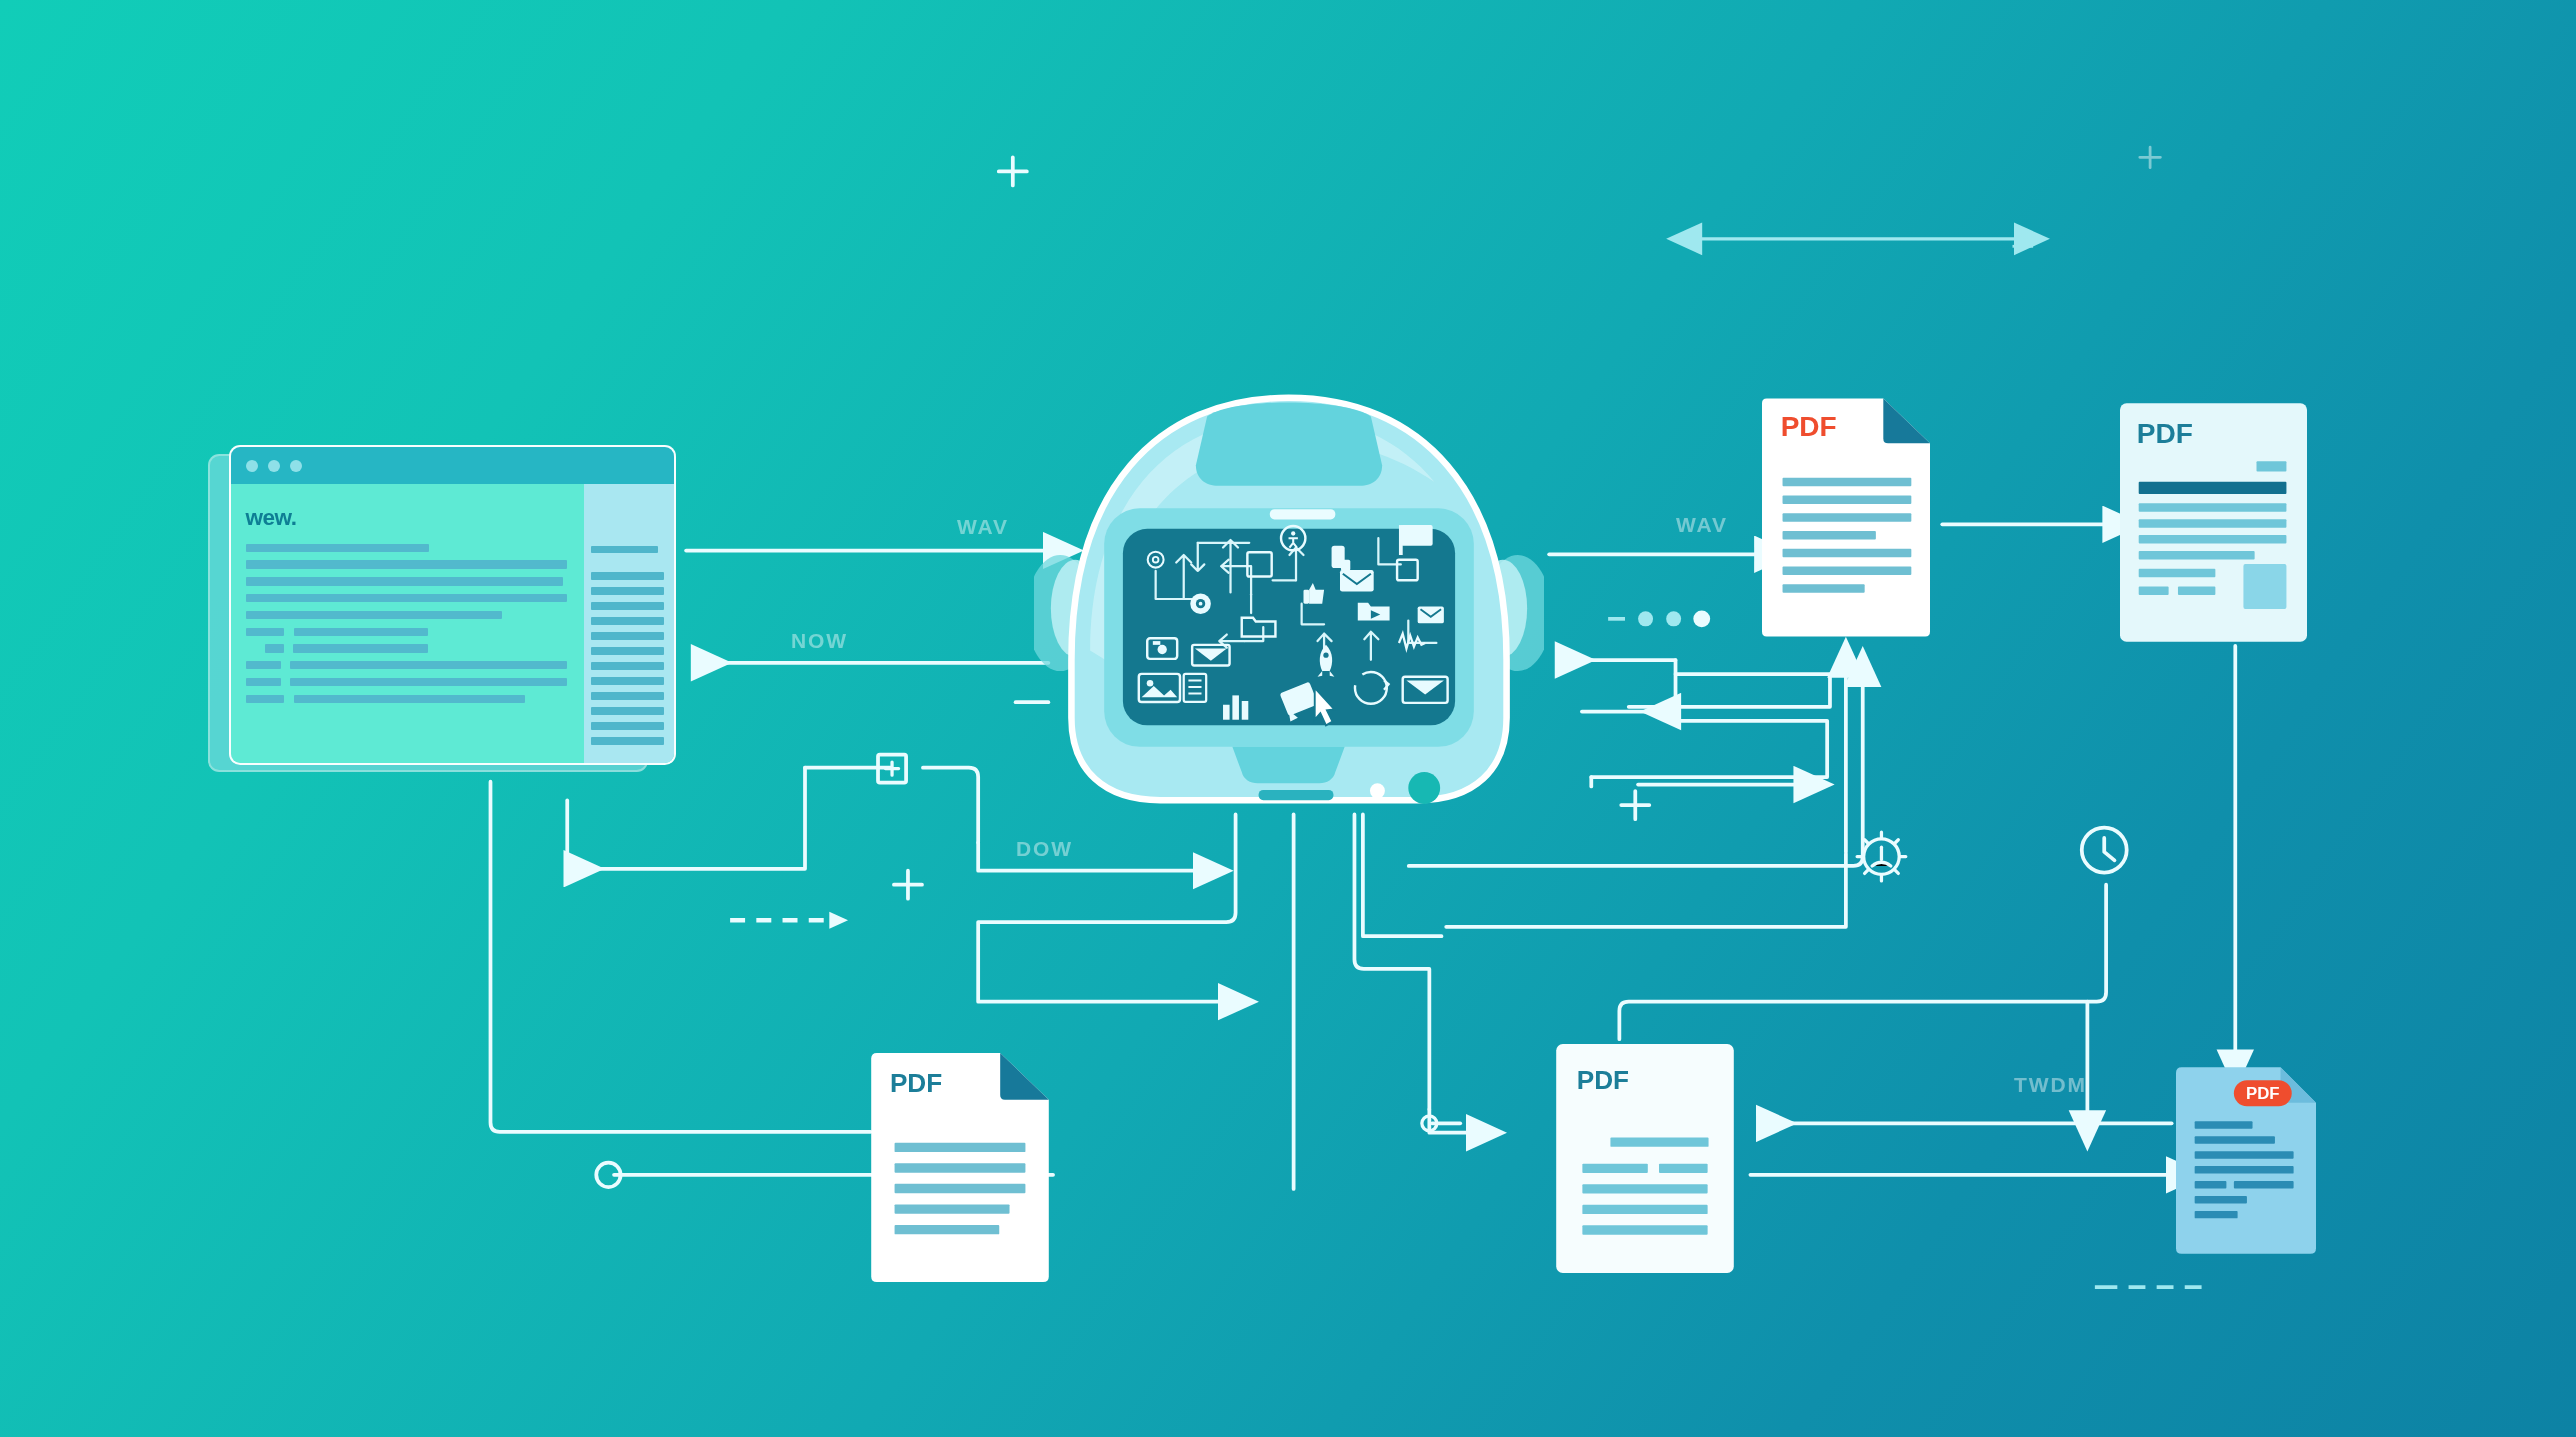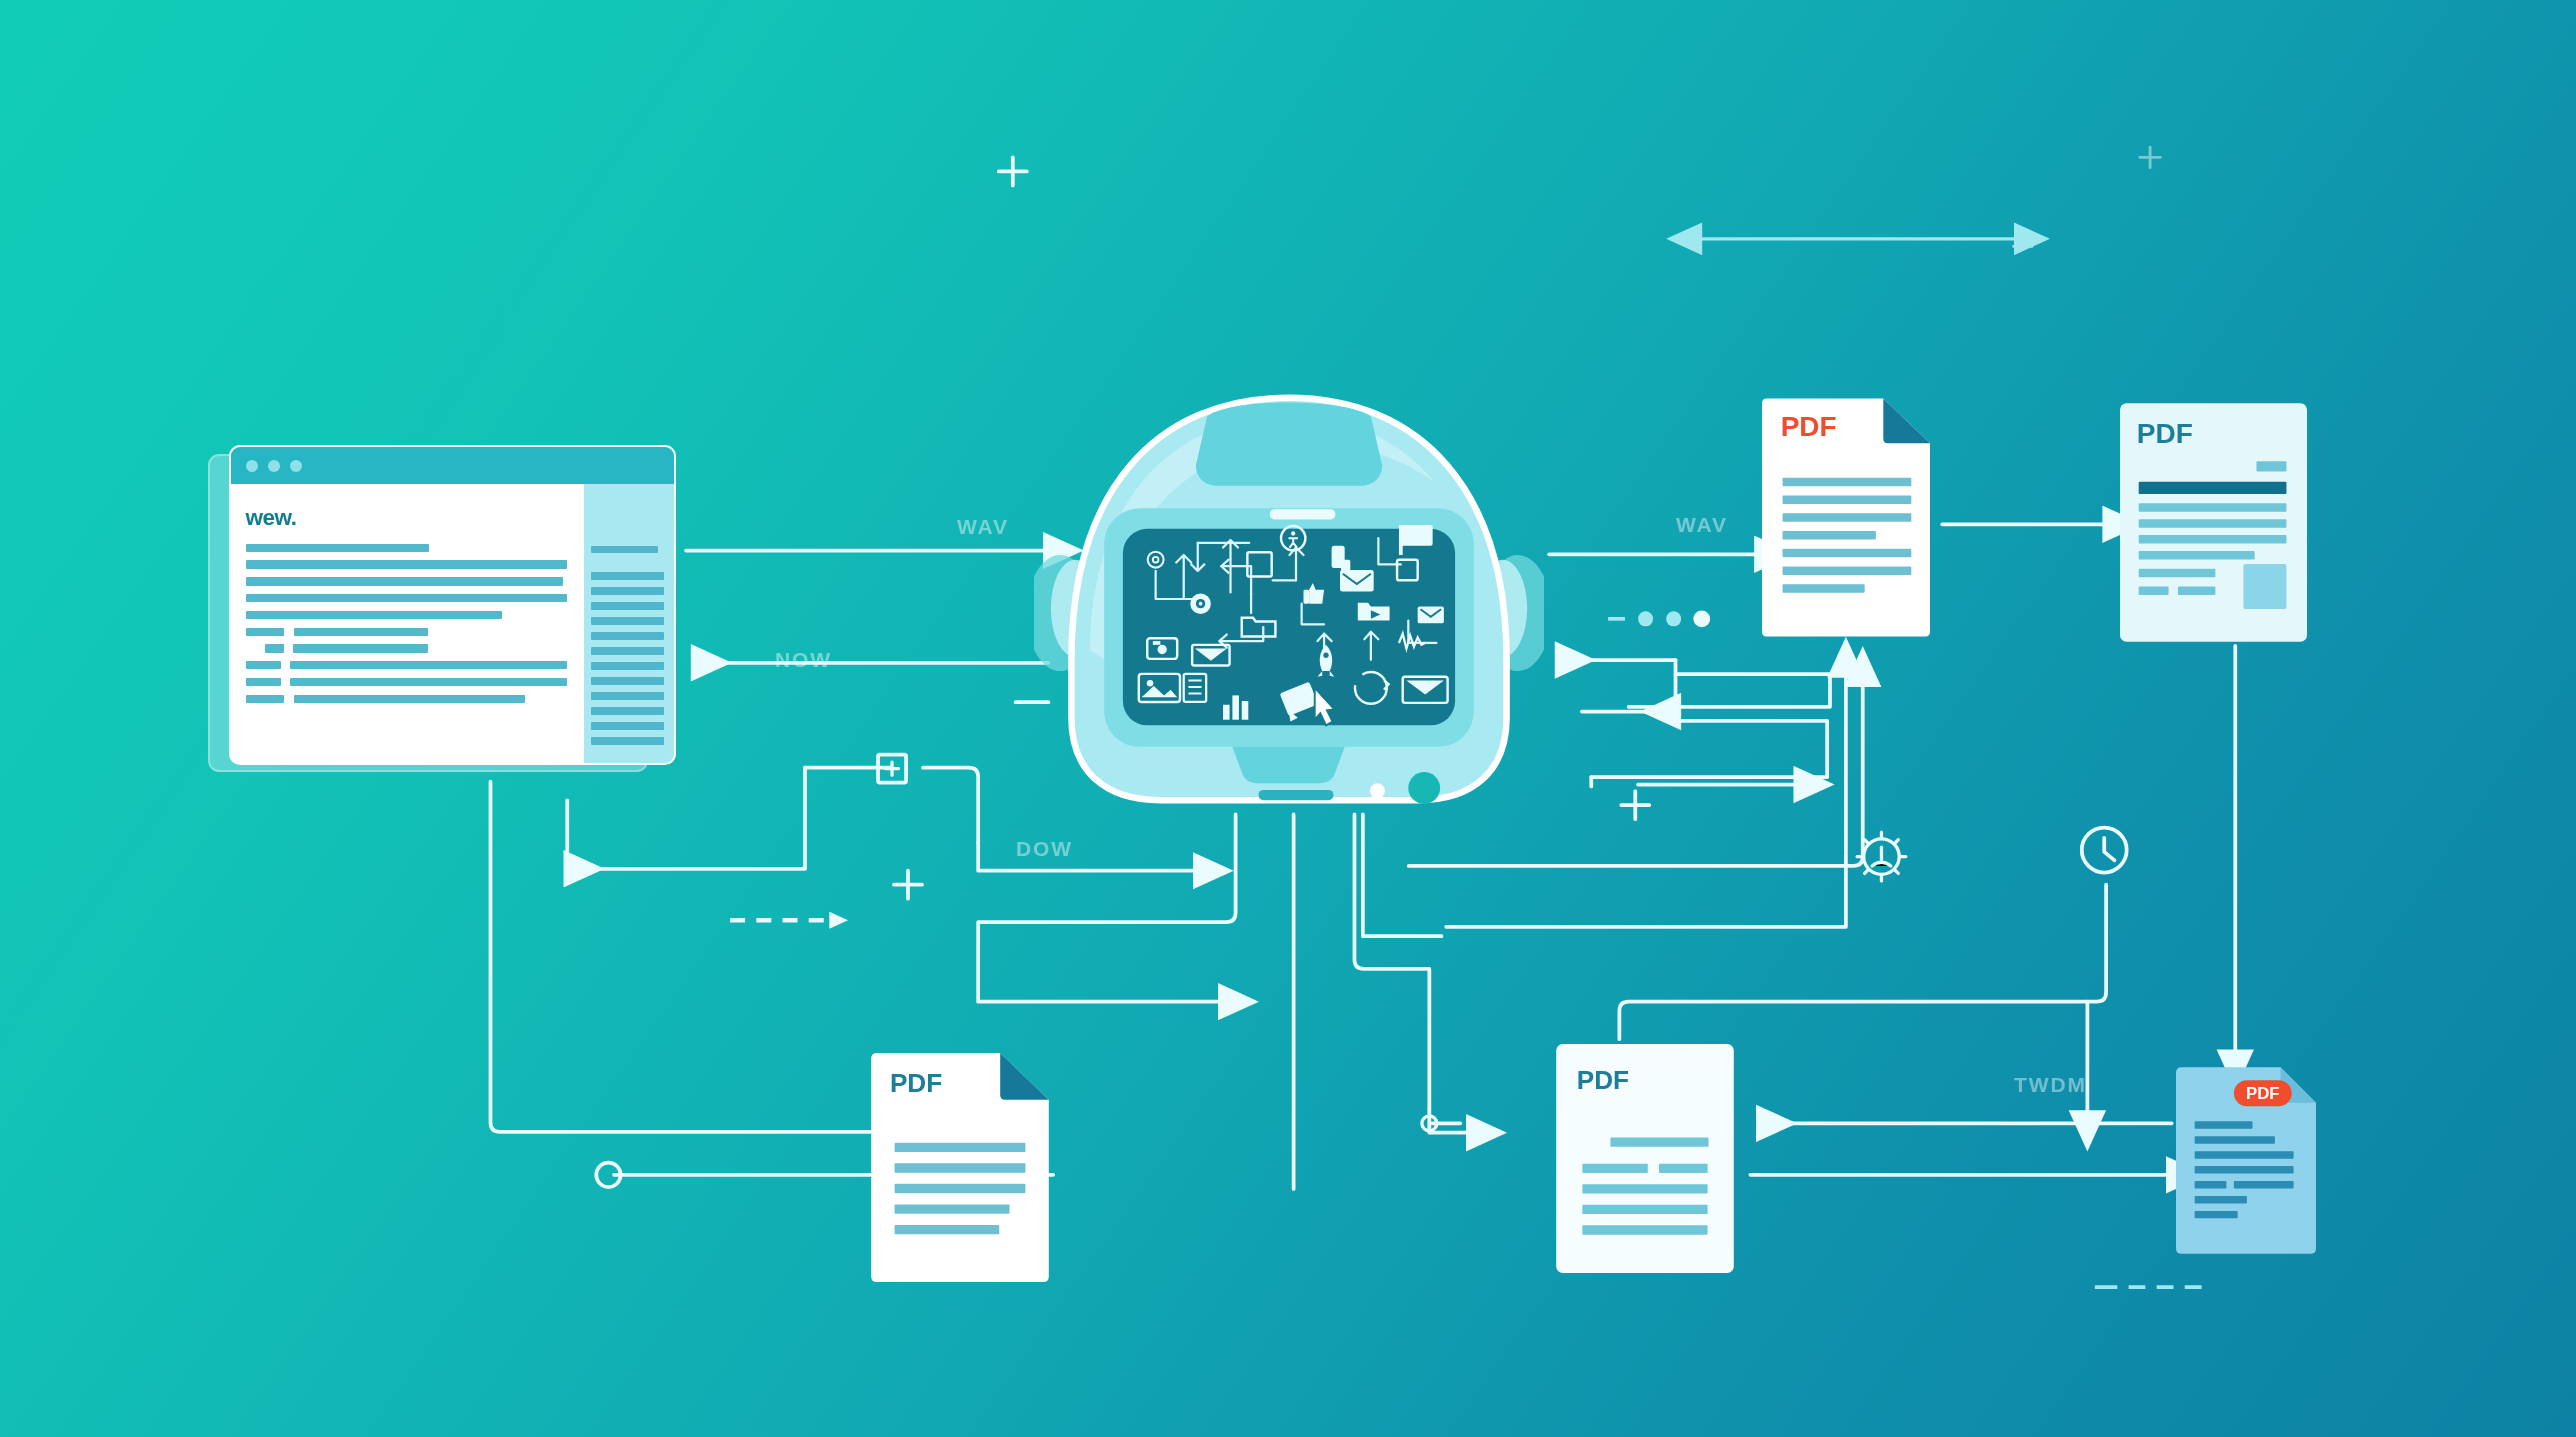--- a/index.html
+++ b/index.html
@@ -22,21 +22,21 @@
     border:2.8px solid rgba(255,255,255,.85);
   }
   .browser-main {
     position:absolute; left:20.6px; top:0; width:447px; height:320px;
     border-radius:11.2px; overflow:hidden;
     border:2.8px solid rgba(255,255,255,.9);
     background:#bdf0f5;
   }
   .browser-bar { height:37px; background:#26b6c4; display:flex; align-items:center; padding-left:15px; gap:10.3px; }
   .dot { width:12px; height:12px; border-radius:50%; background:#8fe0e8; }
-  .browser-body { position:relative; height:283px; background:#ffffff; display:flex; }
+  .browser-body { position:relative; height:283px; background:#5eead4; display:flex; }
   .browser-col-main { flex:1; padding:20.6px 17px 0 15px; }
   .browser-col-side { width:90px; background:#a9e7f1; padding:41px 9.4px 0 7.5px; }
   .brand { color:#0e7e94; font-size:22.5px; font-weight:bold; letter-spacing:-0.5px; margin-bottom:13px; }
   .ln { background:#52b9cd; height:8.4px; border-radius:0.9px; margin:8.4px 0; }
   .side-ln { background:#4fb6cb; height:7.5px; border-radius:0.9px; margin:7.5px 0; }
   .row { display:flex; gap:9.4px; align-items:center; margin:8.4px 0; }
   .row .ln { margin:0; }
 
   
   .robot { position:absolute; left:1034px; top:379px; width:510px; height:440px; }
@@ -486,18 +486,18 @@
         <rect x="20" y="122" width="34" height="8" rx="1"></rect>
         <rect x="62" y="122" width="64" height="8" rx="1"></rect>
         <rect x="20" y="138" width="56" height="8" rx="1"></rect>
         <rect x="20" y="154" width="46" height="8" rx="1"></rect>
       </g>
     </svg>
   </div>
 
   <div class="label-txt" style="left:957px; top:515px;">WAV</div>
   <div class="label-txt" style="left:1676px; top:513px;">WAV</div>
-  <div class="label-txt" style="left:775px; top:629px;margin-top:19px;">NOW</div>
+  <div class="label-txt" style="left:791px; top:629px;">NOW</div>
   <div class="label-txt" style="left:1016px; top:837px;">DOW</div>
   <div class="label-txt" style="left:1986px; top:1073px;margin-left:28px;">TWDM</div>
 
 </div>
 
 
 </body></html>

